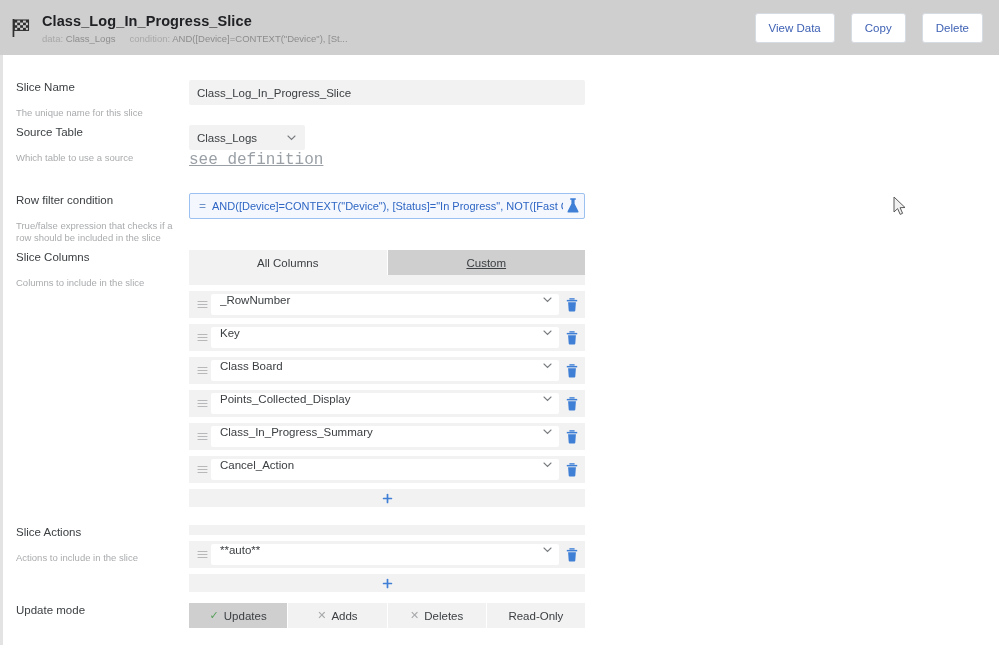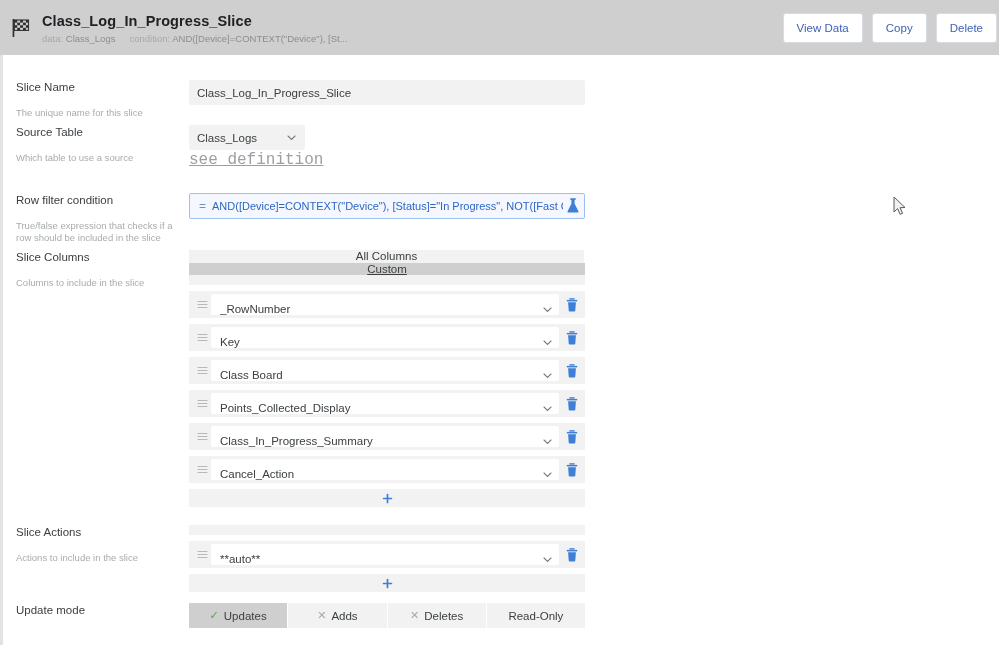--- a/index.html
+++ b/index.html
@@ -31,22 +31,22 @@
     letter-spacing: 0.1px; line-height: 18px;
   }
   .header-sub {
     margin-top: 3px; font-size: 9.5px; line-height: 12px;
     color: #909090; white-space: nowrap; overflow: hidden;
   }
   .header-sub .hs-key { color: #a8a8a8; }
   .header-sub .hs-val { color: #8d8d8d; }
   .header-sub .hs-gap { display: inline-block; width: 14px; }
   .header-buttons {
-    flex: 0 0 auto; display: flex; gap: 9px;
-    margin-right: 2px;
+    flex: 0 0 auto; display: flex; gap: 16px;
+    margin-right: 16px;
   }
   .hdr-btn {
     height: 30px; min-width: 55px;
     padding: 0 13px;
     background: #ffffff;
     border: 1px solid #d7dce3;
     border-radius: 3px;
     color: #3f62b5;
     font-size: 11.5px; font-family: "Liberation Sans", sans-serif;
     cursor: pointer;
@@ -127,21 +127,21 @@
   .formula-text {
     flex: 1 1 auto; min-width: 0;
     font-size: 11px; color: #2f66c4;
     white-space: nowrap; overflow: hidden;
     padding-left: 3px;
   }
   .flask-icon { flex: 0 0 auto; width: 16px; height: 18px; margin-left: 2px; }
   .flask-icon svg { display: block; }
 
   
-  .seg-tabs { width: 396px; height: 25px; display: flex; flex-direction: column; }
+  .seg-tabs { width: 396px; height: 25px; display: flex; }
   .seg-tab {
     flex: 1 1 0; height: 25px;
     background: #f2f2f2; color: #3c4043;
     font-size: 11.5px;
     display: flex; align-items: center; justify-content: center;
     cursor: pointer;
     border-right: 1px solid #ffffff;
   }
   .seg-tab:last-child { border-right: none; text-decoration: underline; }
   .seg-tab.active { background: #cfcfcf; }
@@ -157,21 +157,21 @@
   }
   .drag-handle {
     flex: 0 0 auto; width: 18px; height: 18px;
     display: flex; align-items: center; justify-content: center;
     cursor: grab; color: #b6b8ba;
   }
   .drag-handle svg { display: block; }
   .row-select {
     flex: 1 1 auto; min-width: 0; height: 21px;
     background: #ffffff; border-radius: 2px;
-    display: flex; align-items: flex-end;
+    display: flex; align-items: flex-start;
     padding: 0 6px 0 9px;
     font-size: 11.5px; color: #3c4043;
     cursor: pointer;
     margin-right: 6px;
   }
   .row-select .sel-text {
     flex: 1 1 auto; min-width: 0;
     white-space: nowrap; overflow: hidden; text-overflow: ellipsis;
   }
   .trash-icon {

